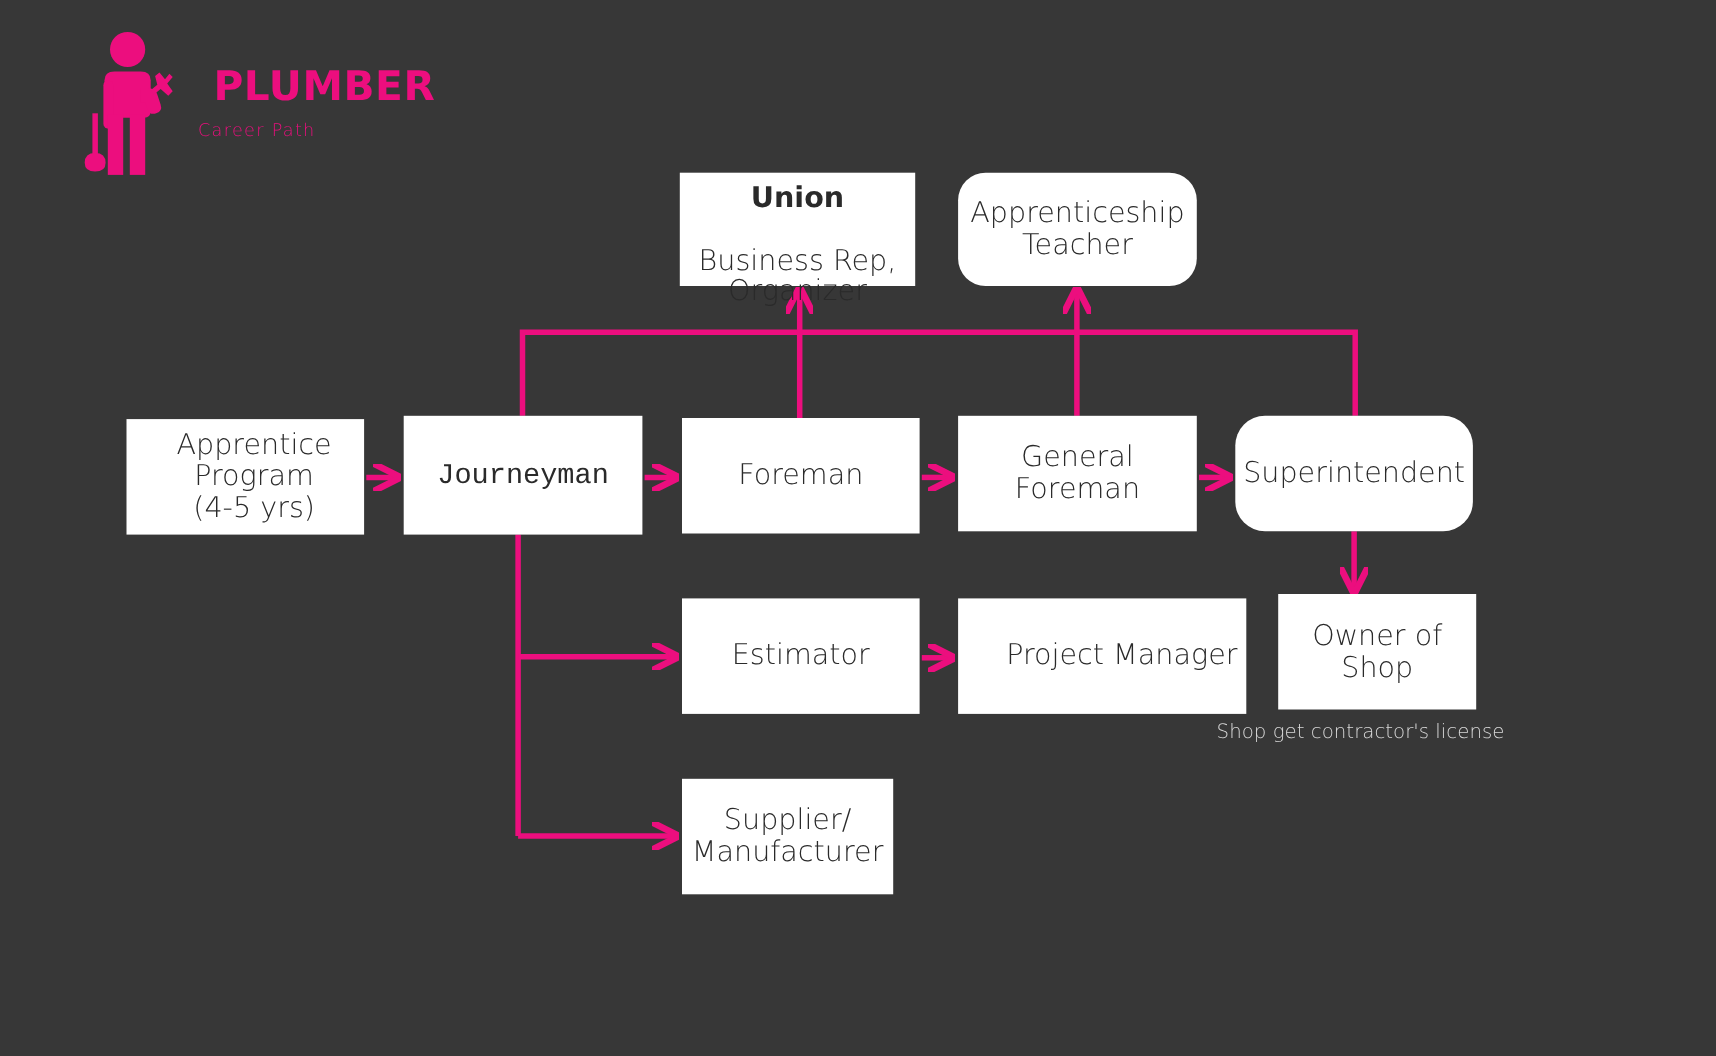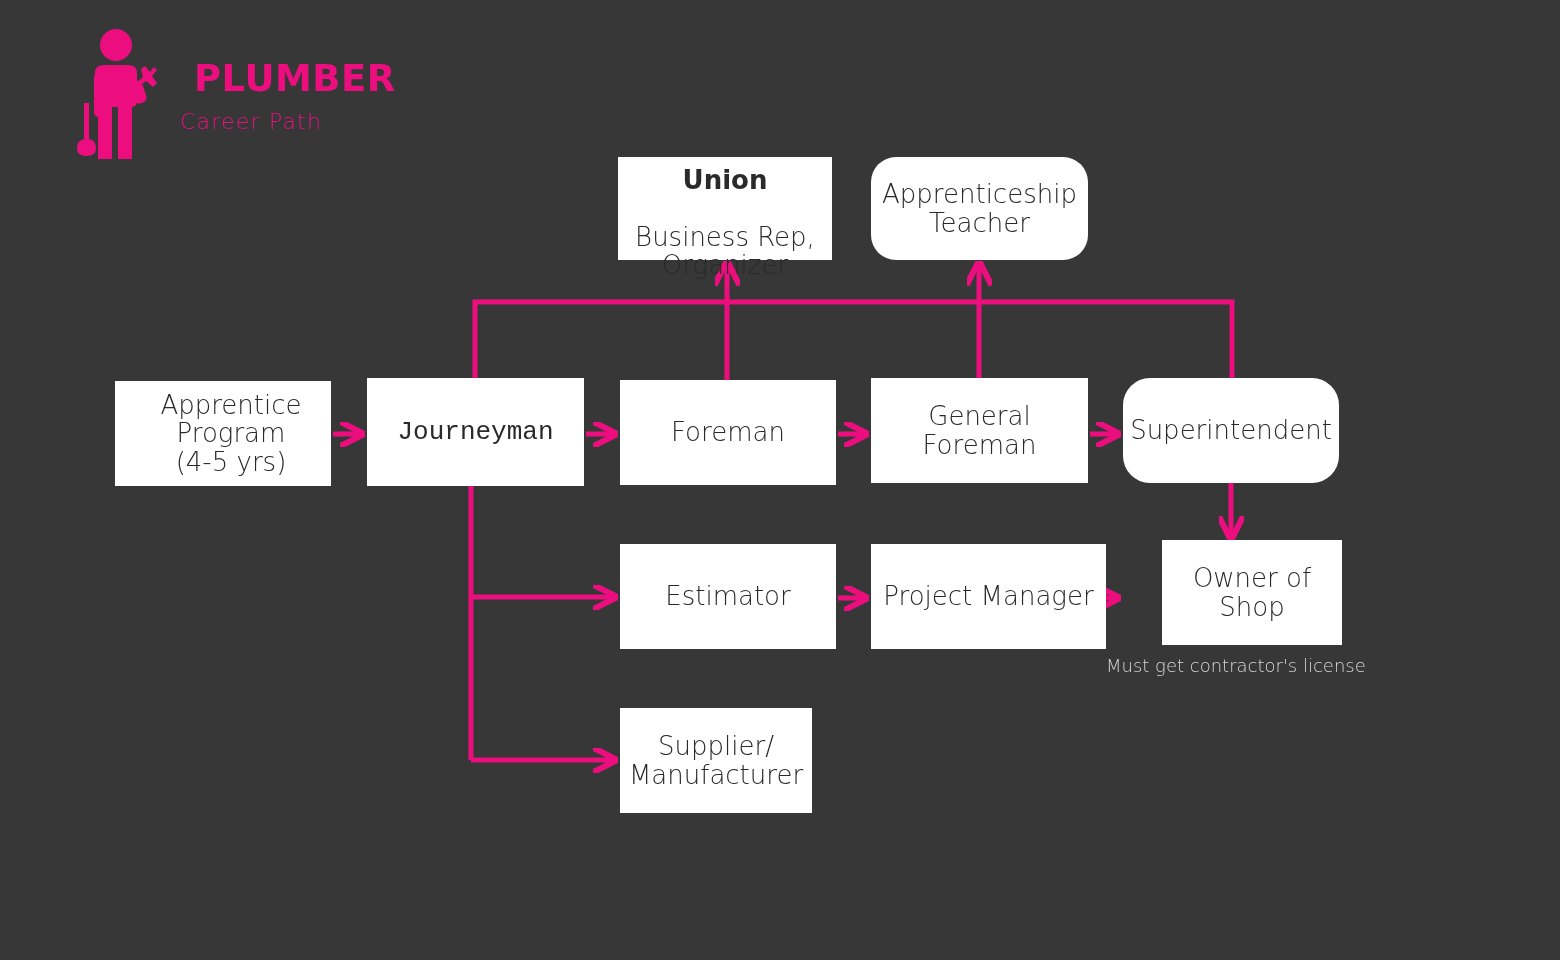--- a/index.html
+++ b/index.html
@@ -42,21 +42,21 @@
   #app-title {
     font-size: 37px;
     font-weight: bold;
     letter-spacing: 0.5px;
     line-height: 1.0;
     color: #EC0E7E;
     margin: 14px;
     white-space: nowrap;
   }
   #app-subtitle {
-    font-size: 22px;
+    font-size: 16px;
     font-weight: 300;
     letter-spacing: 1.2px;
     line-height: 1.0;
     color: #EC0E7E;
     margin-top: 10px;
     white-space: nowrap;
   }
   
   .node {
     position: absolute;
@@ -199,28 +199,28 @@
   </div>
 
   <div class="node" style="left:1123px; top:378px; width:216px; height:105px;border-radius:27px;">
     <span class="label">Superintendent</span>
   </div>
 
   <div class="node" style="left:620px; top:544px; width:216px; height:105px;">
     <span class="label">Estimator</span>
   </div>
 
-  <div class="node" style="left:871px; top:544px; width:235px; height:105px;">
+  <div class="node" style="left:871px; top:544px; width:262px; height:105px;justify-content:flex-end;">
     <span class="label">Project Manager</span>
   </div>
 
   <div class="node" style="left:1123px; top:540px; width:180px; height:105px;margin-left:39px;">
     <span class="label">Owner of Shop</span>
   </div>
 
   <div class="node" style="left:620px; top:708px; width:192px; height:105px;">
     <span class="label">Supplier/
 Manufacturer</span>
   </div>
 
-  <div class="caption" style="left:1106px; top:655px;">Must get  contractor's license</div>
+  <div class="caption" style="left:1106px; top:655px;">Shop get  contractor's license</div>
 
 </div>
 
 </body></html>

